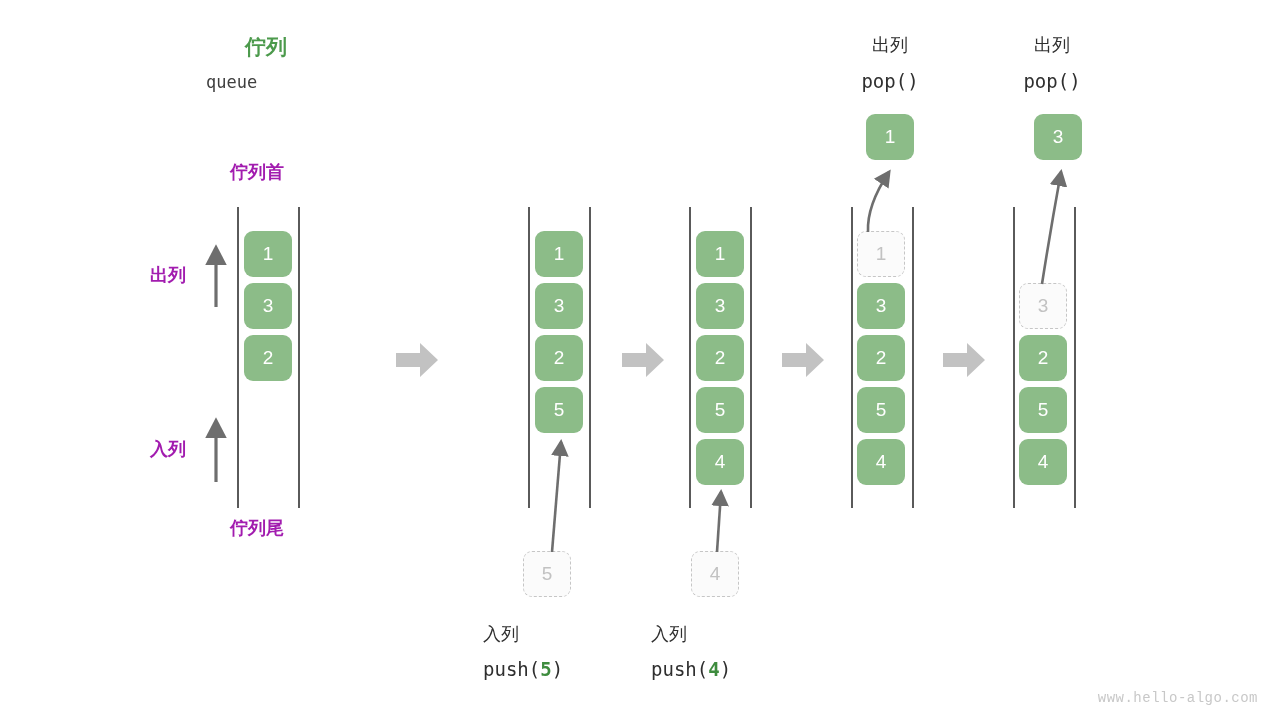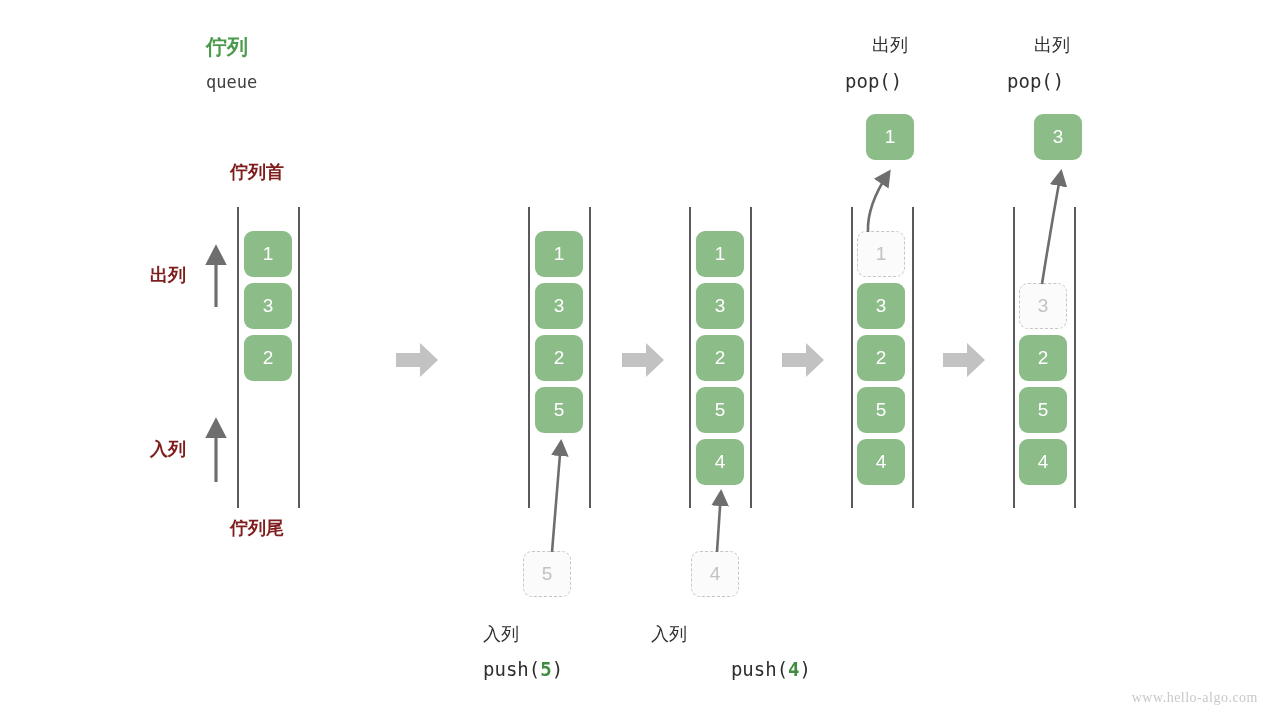--- a/index.html
+++ b/index.html
@@ -19,60 +19,60 @@
     height: 720px;
     background: #ffffff;
   }
   
   .title-cn {
     position: absolute;
     font-size: 21px;
     font-weight: bold;
     color: #4c9a4c;
     white-space: nowrap;
-    text-align: left;
+    text-align: center;
   }
   .title-en {
     position: absolute;
     font-family: "DejaVu Sans Mono", "Liberation Mono", monospace;
     font-size: 17px;
     color: #3f3f3f;
     white-space: nowrap;
   }
   .side-label {
     position: absolute;
     font-size: 18px;
     font-weight: bold;
-    color: #7f1d1d;
+    color: #a21caf;
     white-space: nowrap;
   }
   .op-label-cn {
     position: absolute;
     font-size: 18px;
     color: #2f2f2f;
     white-space: nowrap;
     text-align: center;
   }
   .op-label-code {
     position: absolute;
     font-family: "DejaVu Sans Mono", "Liberation Mono", monospace;
     font-size: 19px;
     color: #2f2f2f;
     white-space: nowrap;
-    text-align: left;
+    text-align: center;
   }
   .op-label-code .num {
     color: #3e8c3e;
     font-weight: bold;
   }
   .watermark {
     position: absolute;
     right: 22px;
     bottom: 14px;
-    font-family: Liberation Serif, serif;
+    font-family: Liberation Mono, monospace;
     font-size: 14px;
     color: #c8c8c8;
     letter-spacing: 0.5px;
     white-space: nowrap;
   }
   
   .rail {
     position: absolute;
     width: 1.6px;
     background: #5a5a5a;
@@ -173,21 +173,21 @@
     <div class="cell" style="left:696px; top:335px;">2</div>
     <div class="cell" style="left:696px; top:387px;">5</div>
     <div class="cell" style="left:696px; top:439px;">4</div>
   </div>
 
   <div class="cell ghost" style="left:691px; top:551px;">4</div>
   <svg class="vec" style="left:688px; top:482px; width:60px; height:72px;">
     <line x1="29" y1="70" x2="33" y2="10" stroke="#6e6e6e" stroke-width="2.6" marker-end="url(#ah-dark)"></line>
   </svg>
   <div class="op-label-cn" style="left:651px; top:622px; width:130px; text-align:left;">入列</div>
-  <div class="op-label-code" style="left:651px; top:658px; width:160px; text-align:right;"><span>push(</span><span class="num">4</span><span>)</span></div>
+  <div class="op-label-code" style="left:651px; top:658px; width:160px; text-align:left;"><span>push(</span><span class="num">4</span><span>)</span></div>
 
   <svg class="step-arrow" style="left:782px; top:342px;" viewBox="0 0 42 36">
     <path d="M0,11 L24,11 L24,1 L42,18 L24,35 L24,25 L0,25 Z" fill="#c2c2c2"></path>
   </svg>
 
   <div>
     <div class="rail" style="left:851px; top:207px; height:301px;"></div>
     <div class="rail" style="left:912px; top:207px; height:301px;"></div>
     <div class="cell ghost" style="left:857px; top:231px;">1</div>
     <div class="cell" style="left:857px; top:283px;">3</div>

